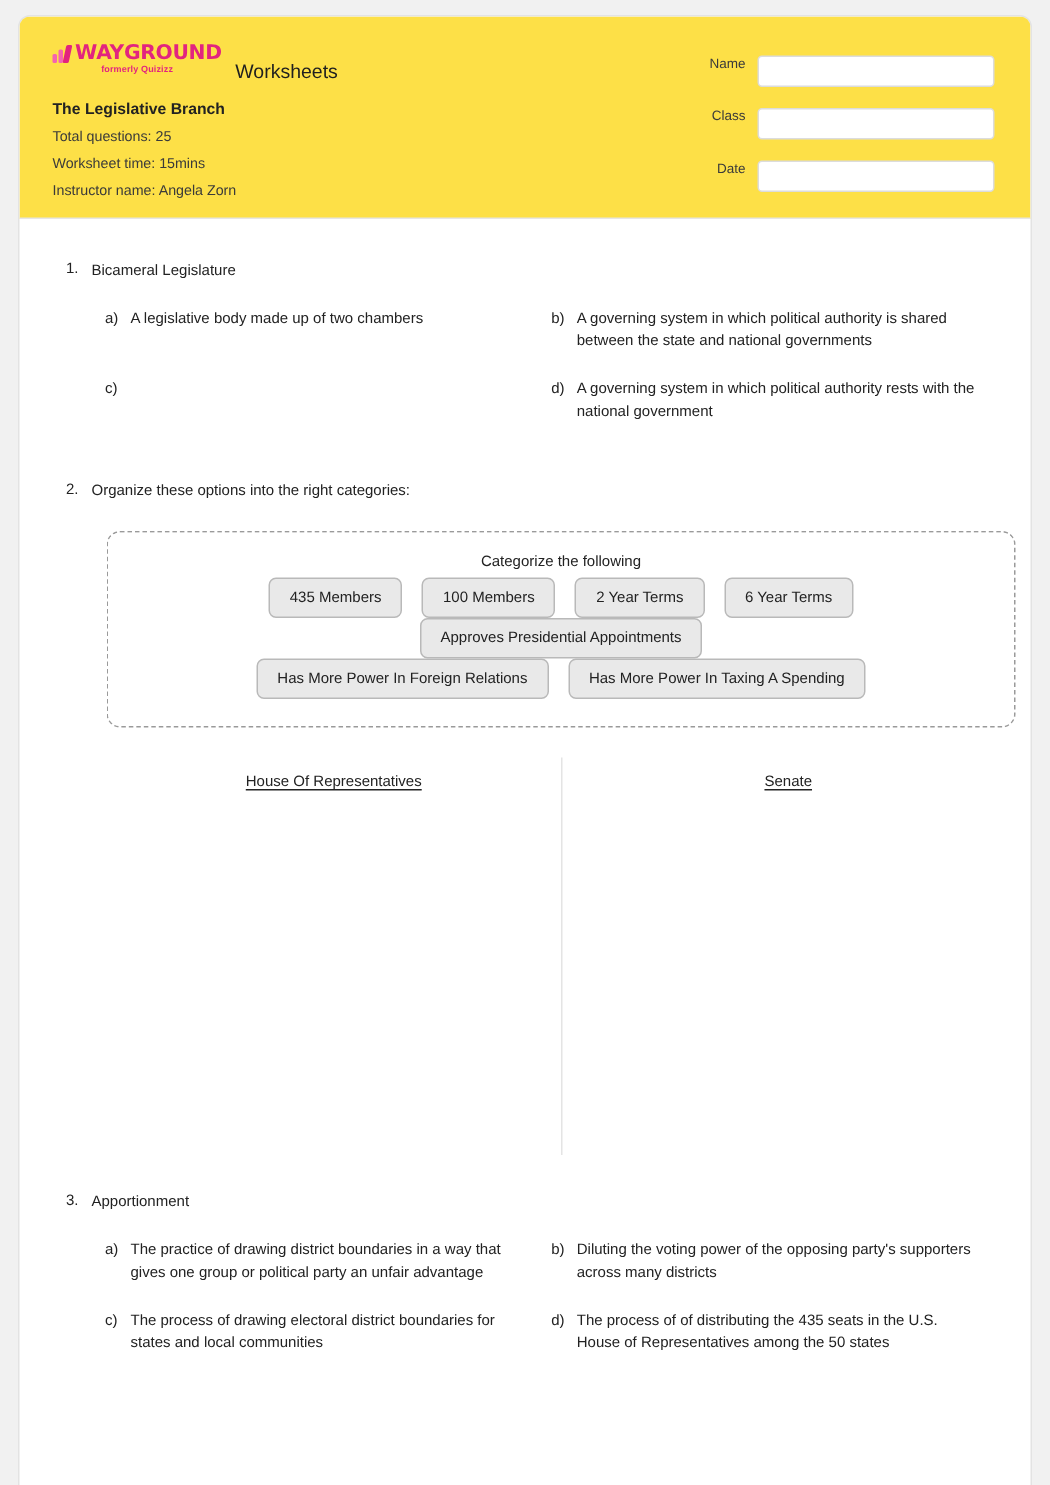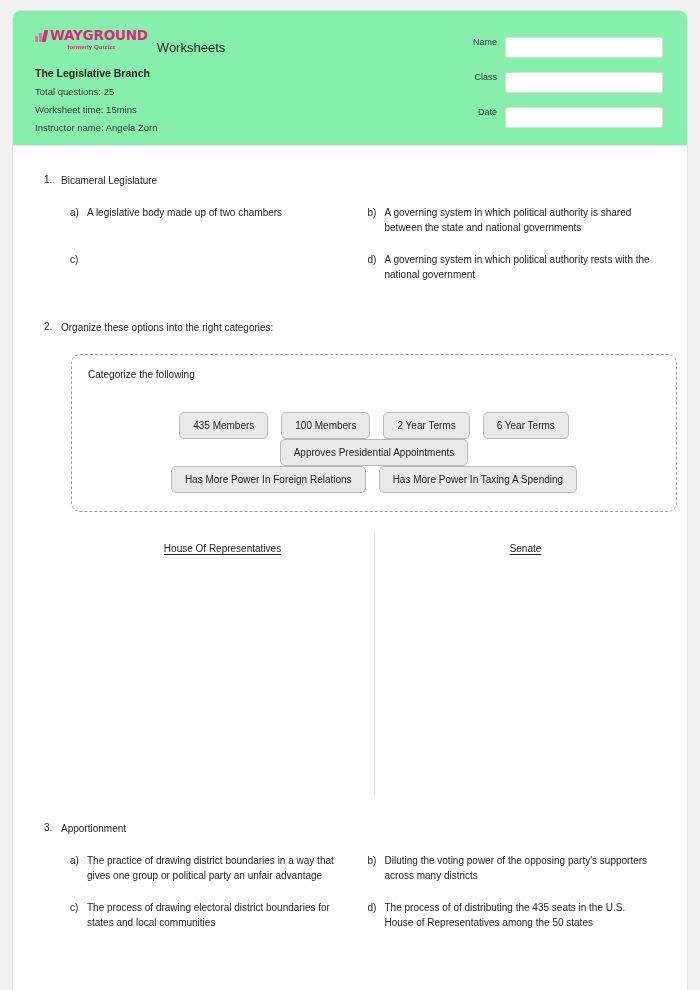--- a/index.html
+++ b/index.html
@@ -21,21 +21,21 @@
     min-height: 1000px;
     background: #ffffff;
     border: 1px solid #e3e3e3;
     border-radius: 8px 8px 0 0;
     overflow: hidden;
   }
 
   
   .header {
     position: relative;
-    background: #86efac;
+    background: #fde047;
     border-bottom: 1px solid #e6e6e6;
     height: 135px;
     padding: 18px 22px 0 22px;
   }
   .brand-row {
     display: flex;
     align-items: flex-start;
     gap: 9px;
   }
   .logo-block { position: relative; padding-bottom: 2px; }
@@ -151,23 +151,24 @@
 
   
   .cat-box {
     margin: 19px 0 0 36px;
     width: 606px;
     border: 1px dashed #9a9a9a;
     border-radius: 9px;
     padding: 14px 16px 18px 16px;
   }
   .cat-title {
-    font-size: 10px;
-    color: #222222;
-    margin-bottom: 32px;
+    text-align: center;
+    font-size: 10px;
+    color: #222222;
+    margin-bottom: 5px;
   }
   .chip-row {
     display: flex;
     justify-content: center;
     flex-wrap: wrap;
     gap: 13px;
   }
   .chip-row:last-child { margin-bottom: 0; }
   .chip {
     background: #e9e9e9;

